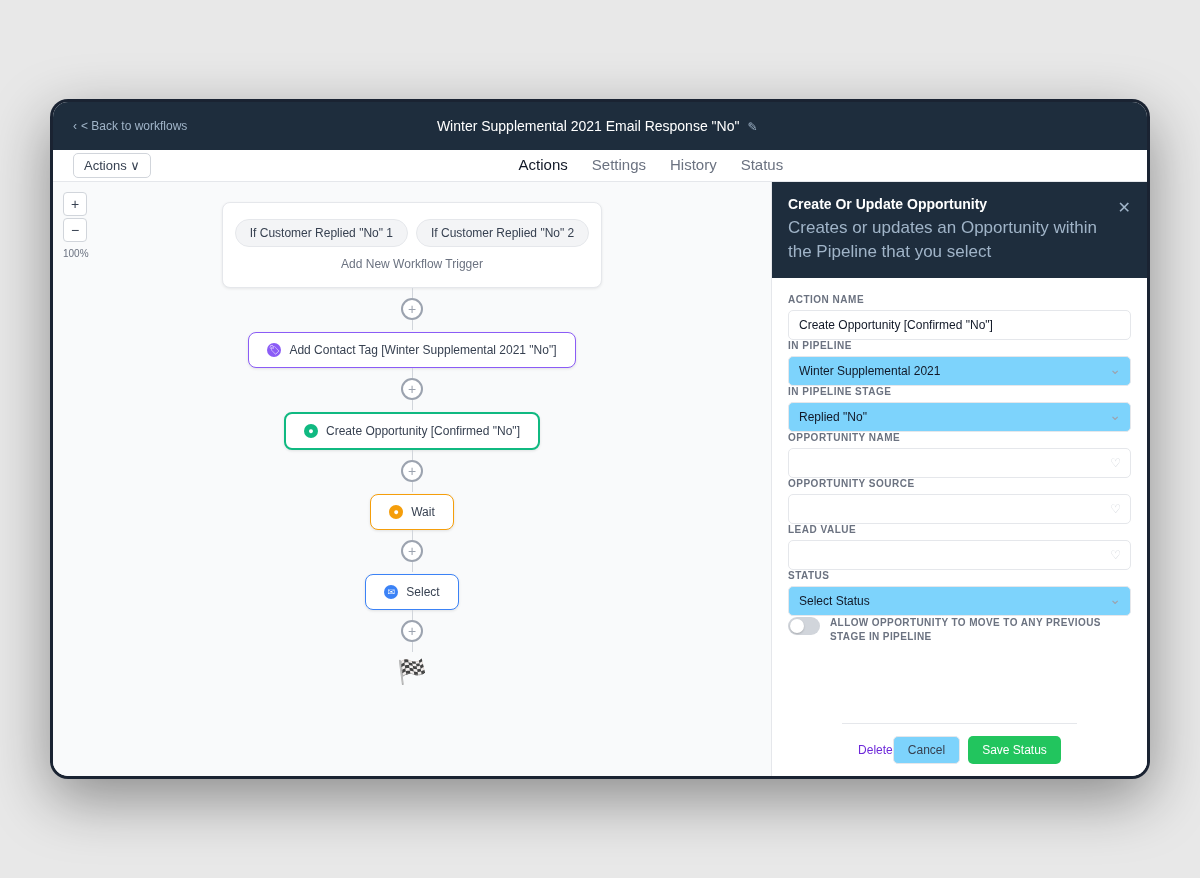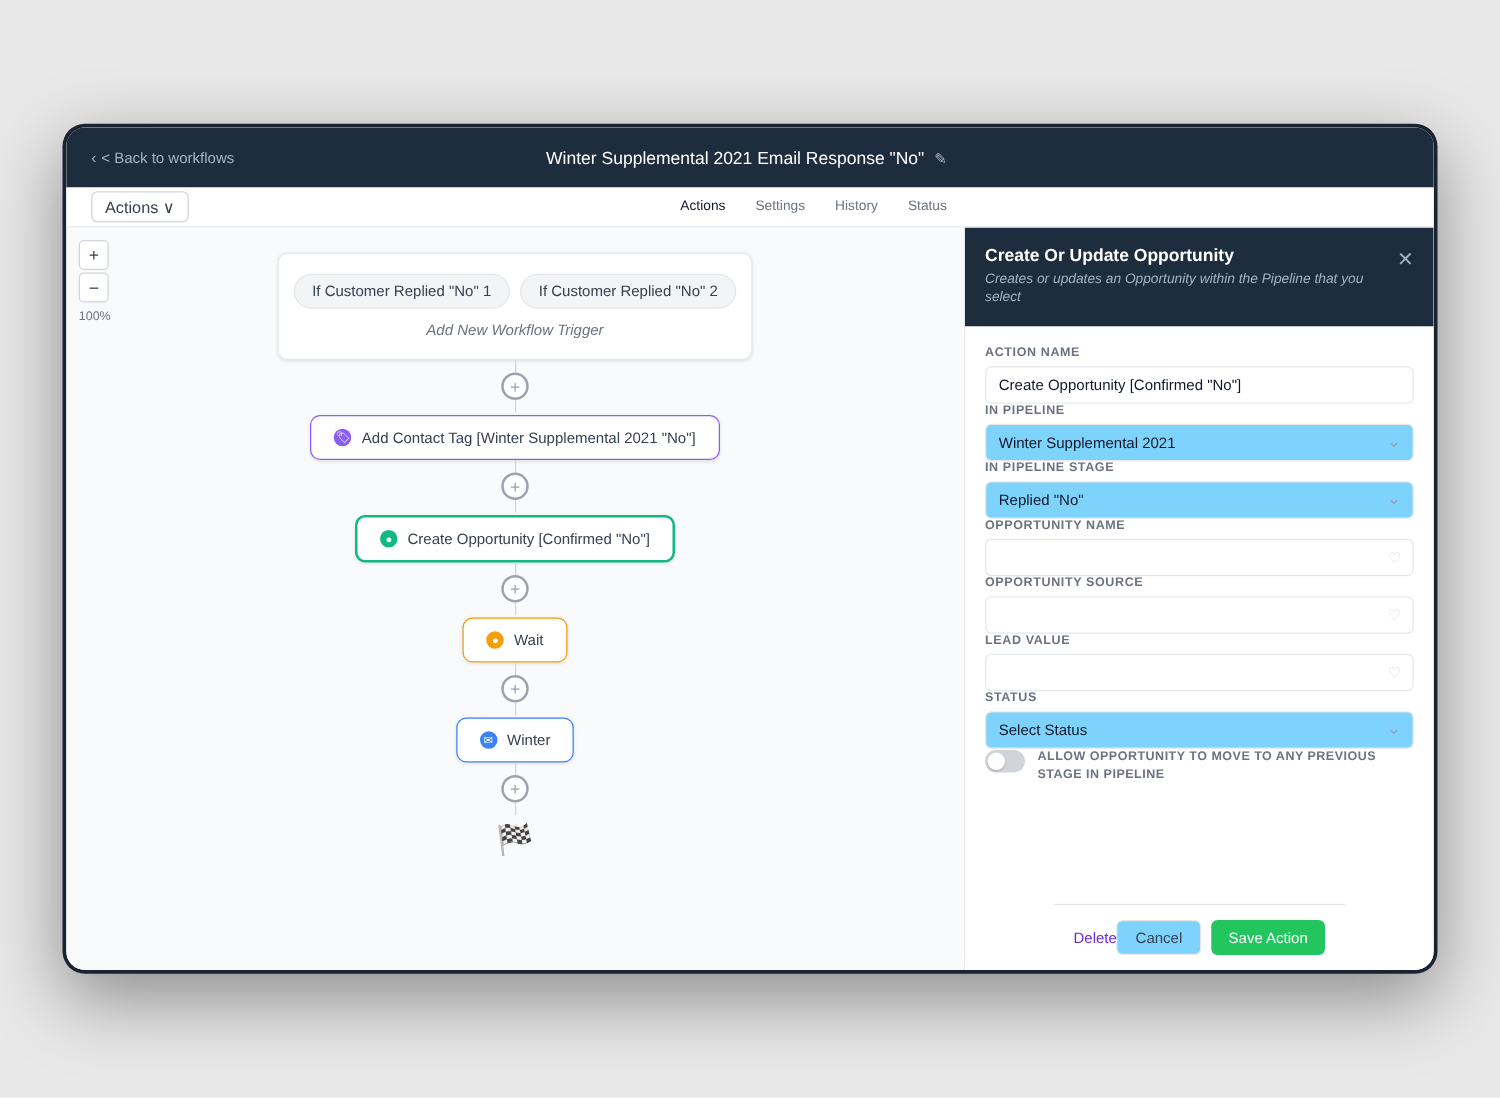--- a/index.html
+++ b/index.html
@@ -99,21 +99,21 @@
     }
 
     .tabs-center {
       display: flex;
       gap: 24px;
       flex: 1;
       justify-content: center;
     }
 
     .tab-item {
-      font-size: 11px;
+      font-size: 15px;
       color: #6b7280;
       cursor: pointer;
       padding: 12px 0;
       border-bottom: 2px solid transparent;
     }
 
     .tab-item.active {
       color: #111827;
       border-bottom: 2px solid #111827;
       font-weight: 500;
@@ -201,21 +201,20 @@
       padding: 6px 14px;
       font-size: 12px;
       color: #374151;
       white-space: nowrap;
     }
 
     .add-trigger-btn {
       color: #6b7280;
       font-size: 12px;
       cursor: pointer;
-      font-style: italic;
     }
 
     .connector-circle {
       width: 22px;
       height: 22px;
       border: 2px solid #9ca3af;
       border-radius: 50%;
       display: flex;
       align-items: center;
       justify-content: center;
@@ -330,24 +329,23 @@
       justify-content: space-between;
     }
 
     .panel-title {
       font-size: 14px;
       font-weight: 600;
       margin-bottom: 4px;
     }
 
     .panel-subtitle {
-      font-size: 11px;
+      font-size: 17px;
       color: #a0b4c8;
       line-height: 1.4;
-      font-style: italic;
     }
 
     .panel-close {
       color: #a0b4c8;
       cursor: pointer;
       font-size: 16px;
       margin-top: 2px;
     }
 
     .panel-body {
@@ -618,21 +616,21 @@
           <div class="connector-with-line">
             <div class="line-top"></div>
             <div class="connector-circle">
               <span>+</span>
             </div>
             <div class="line-bottom"></div>
           </div>
 
           <div class="action-node email">
             <div class="node-icon blue">✉</div>
-            <span>Winter</span>
+            <span>Select</span>
           </div>
 
           <div class="connector-with-line">
             <div class="line-top"></div>
             <div class="connector-circle">
               <span>+</span>
             </div>
             <div class="line-bottom"></div>
           </div>
 
@@ -713,20 +711,20 @@
             <div class="toggle"></div>
             <div class="toggle-label">ALLOW OPPORTUNITY TO MOVE TO ANY PREVIOUS STAGE IN PIPELINE</div>
           </div>
 
         </div>
 
         <div class="panel-footer">
           <button class="delete-btn">Delete</button>
           <div class="footer-btns">
             <button class="cancel-btn">Cancel</button>
-            <button class="save-btn">Save Action</button>
+            <button class="save-btn">Save Status</button>
           </div>
         </div>
 
       </div>
     </div>
   </div>
 </div>
 
 </body></html>

